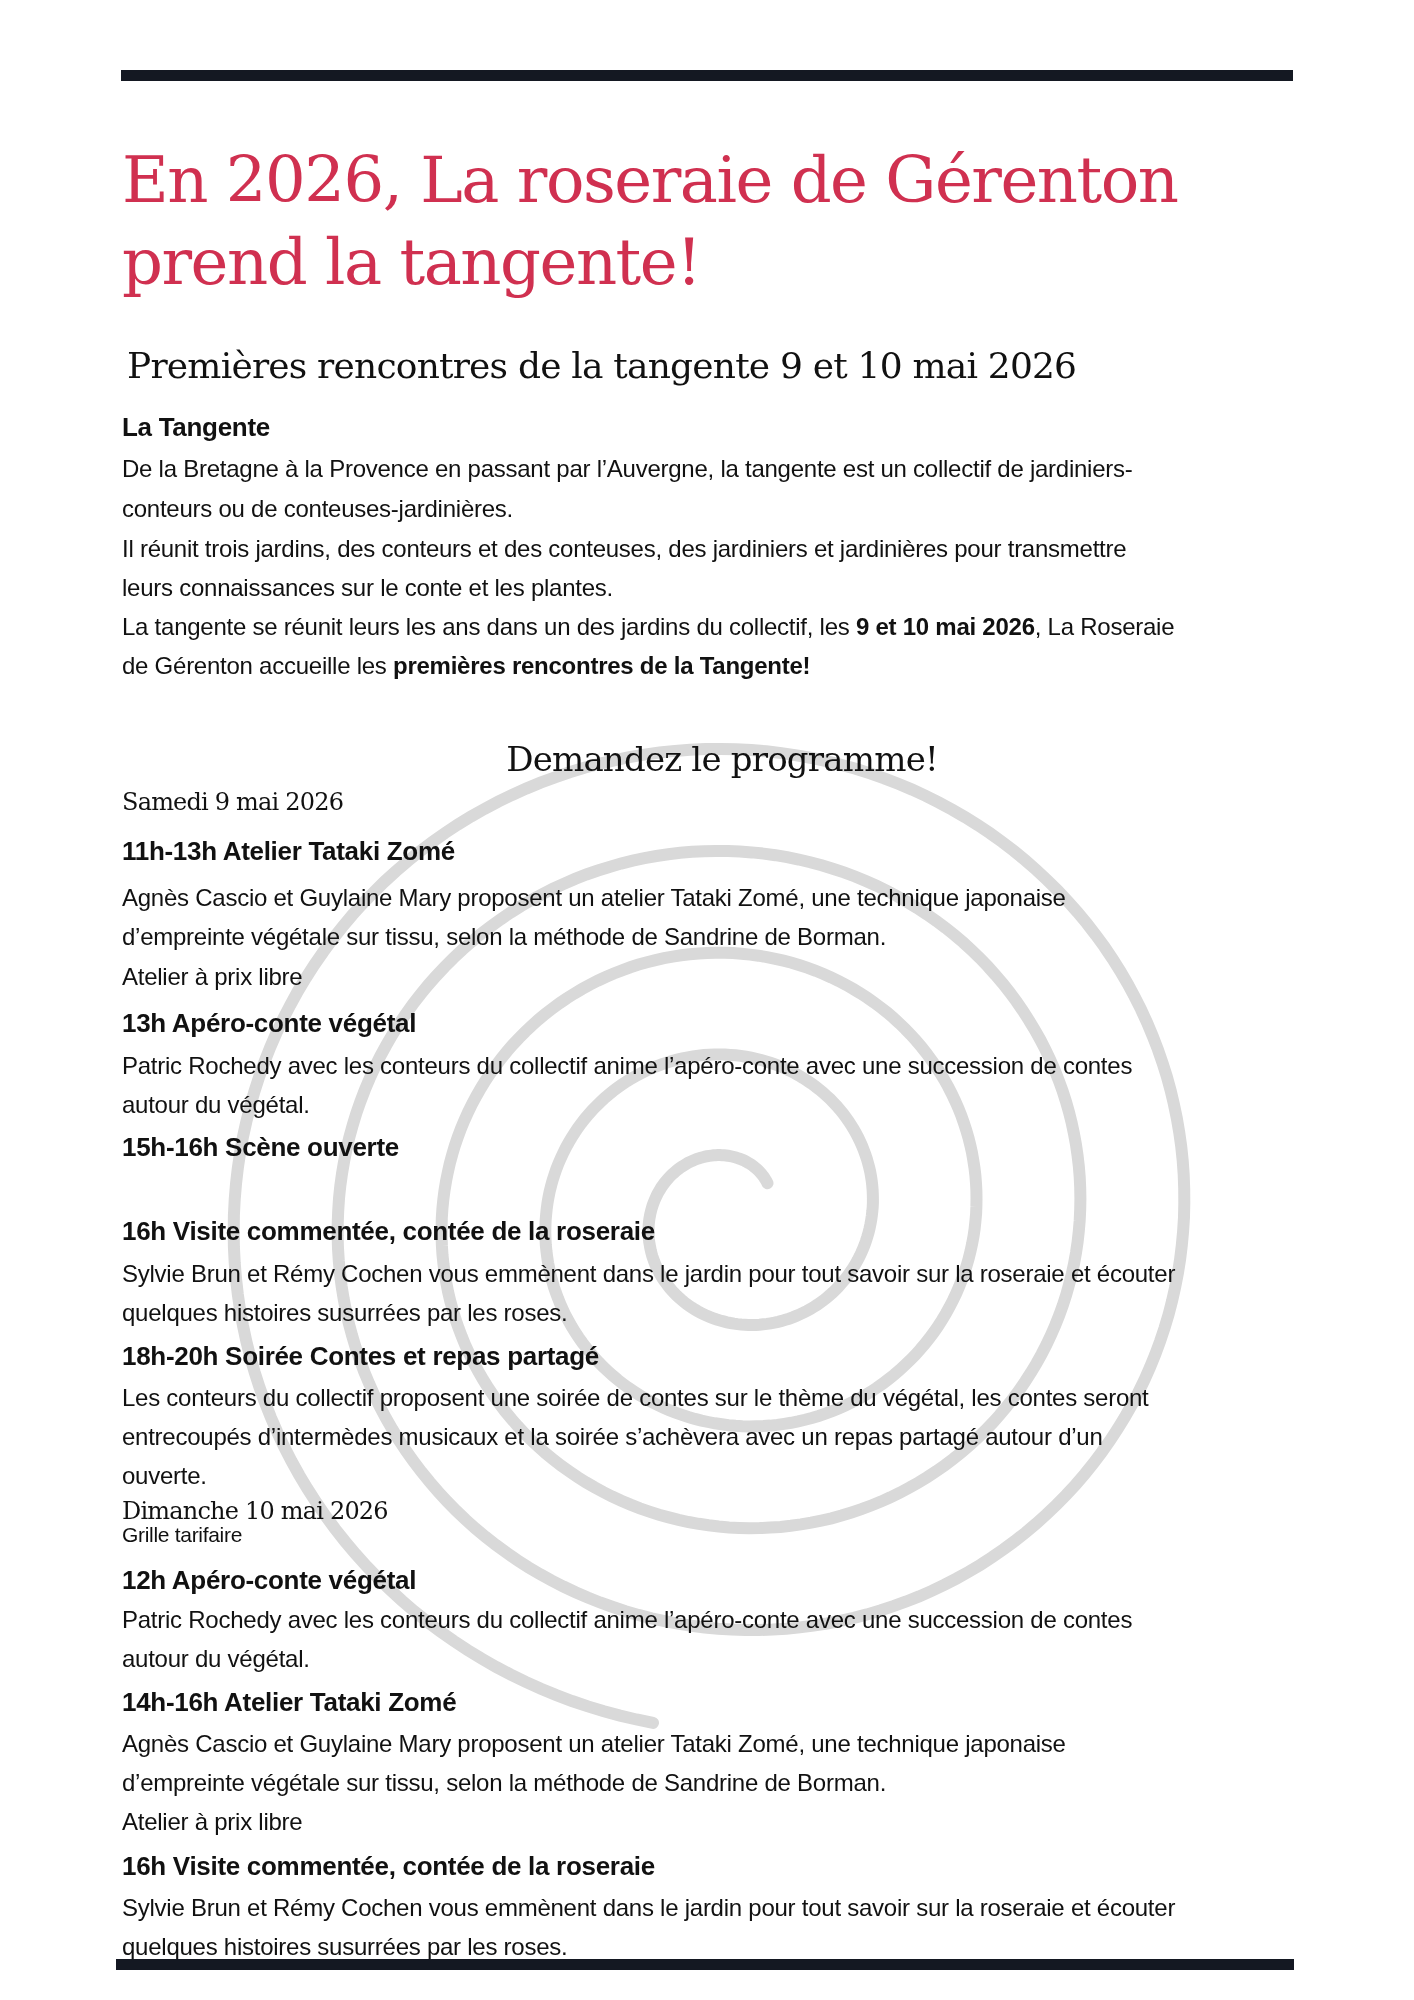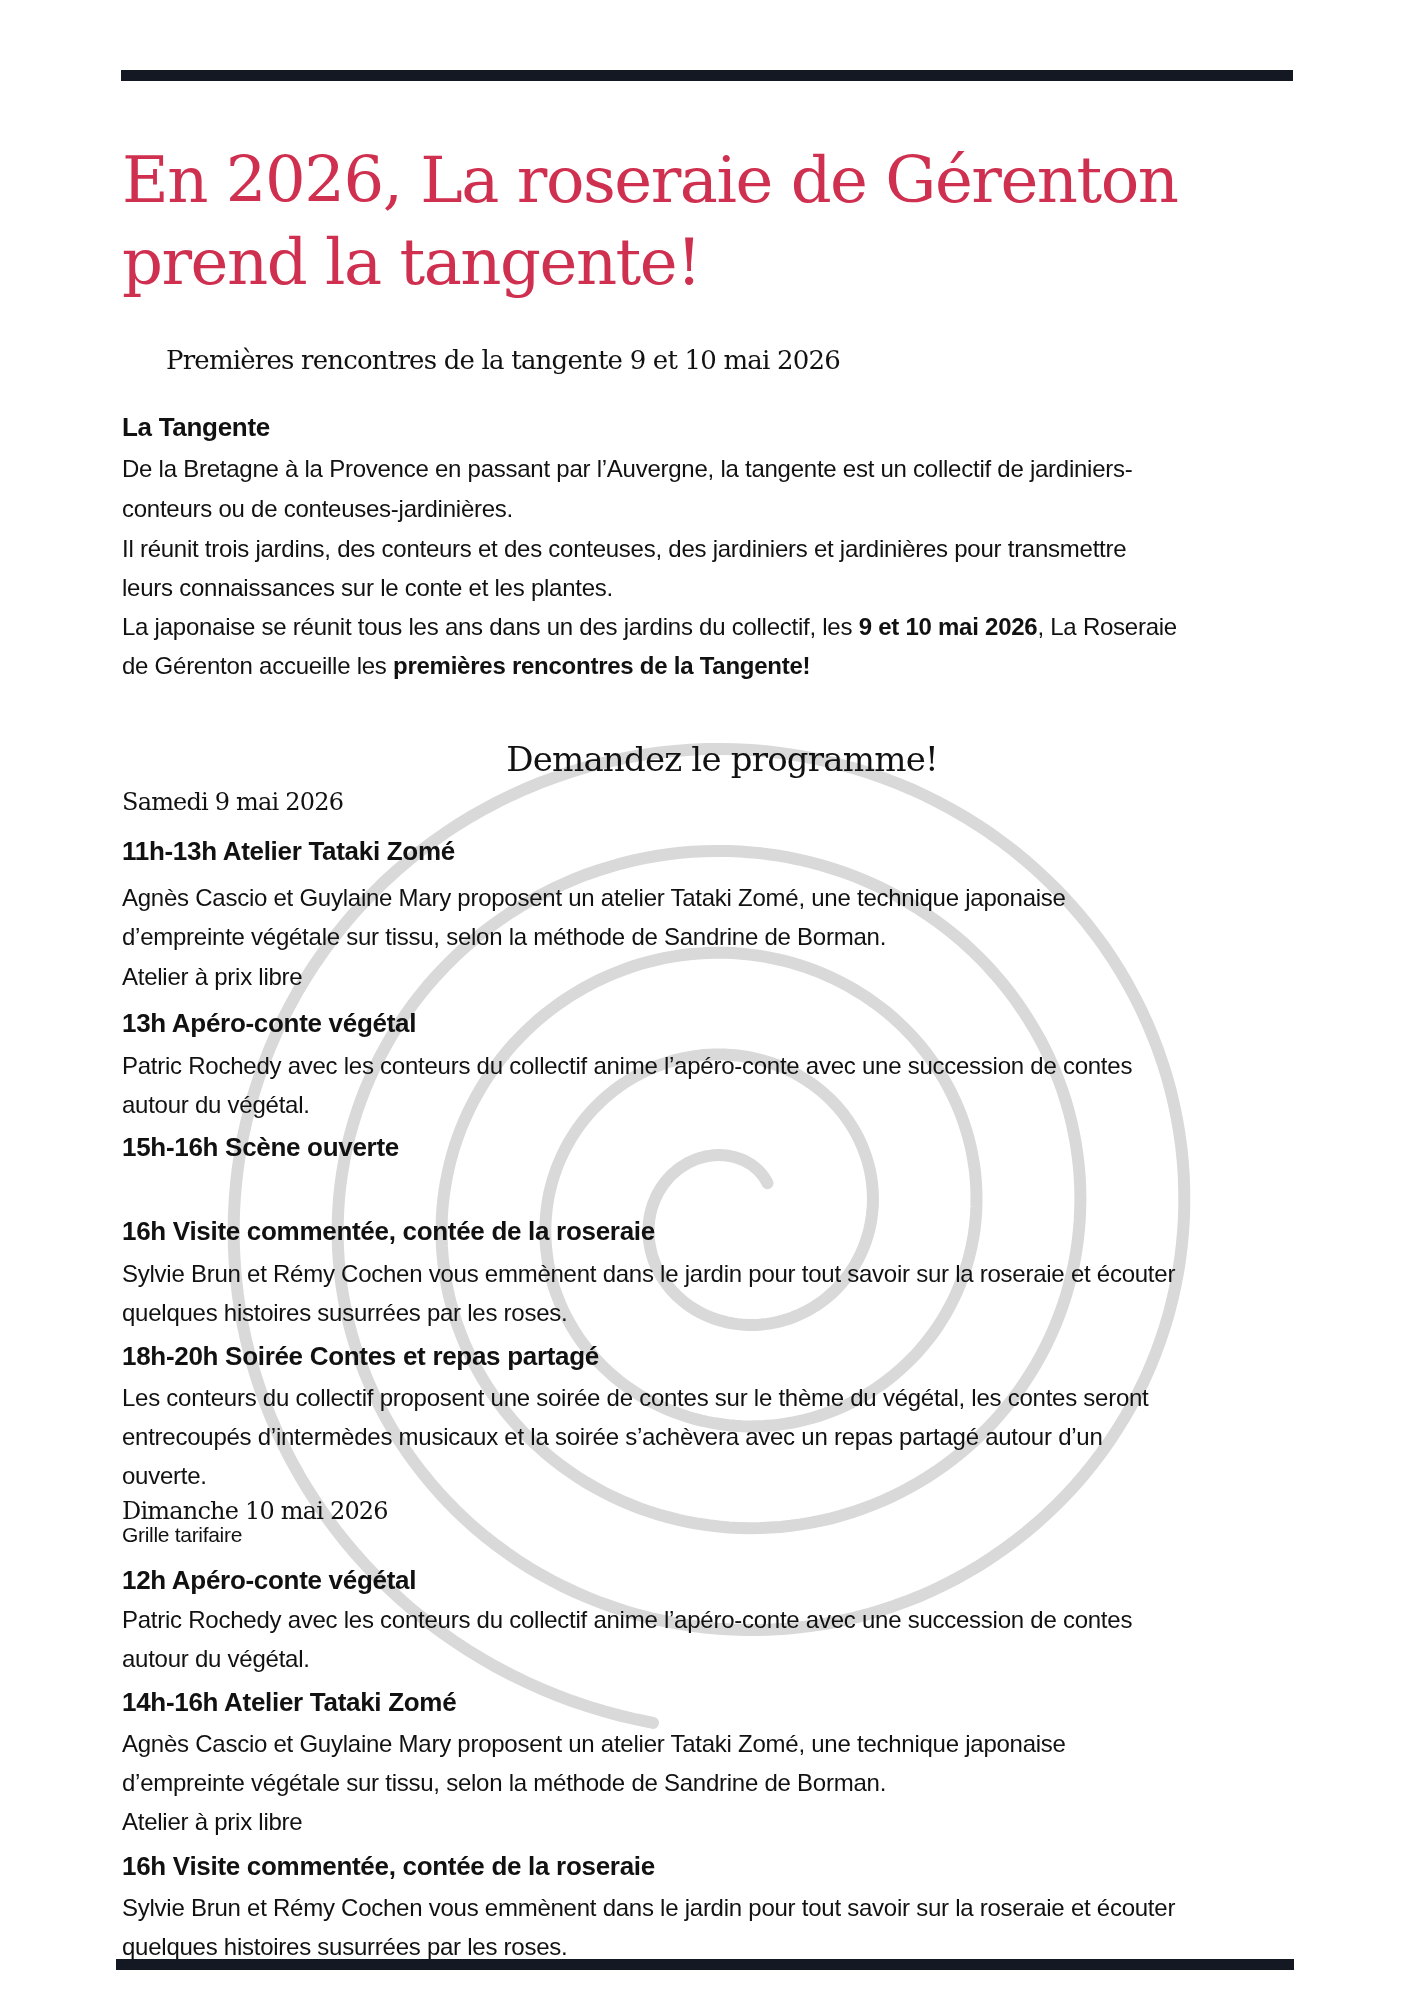--- a/index.html
+++ b/index.html
@@ -6,21 +6,21 @@
   body { width: 1414px; height: 2000px; position: relative; overflow: hidden; }
   .page { position: absolute; left: 0; top: 0; width: 1414px; height: 2000px; background: #ffffff; }
   .spiral { position: absolute; left: 0; top: 0; width: 1414px; height: 2000px; pointer-events: none; }
   .bar { position: absolute; background: #141822; }
   .bar.top { left: 121px; top: 70px; width: 1172px; height: 11px; }
   .bar.bottom { left: 116px; top: 1959px; width: 1178px; height: 11px; }
   .txt { position: absolute; left: 122px; white-space: nowrap; color: #111111; }
   .serif { font-family: "DejaVu Serif", "Liberation Serif", serif; font-weight: normal; }
   .sans { font-family: "Liberation Sans", "DejaVu Sans", sans-serif; }
   .title { color: #D03050; font-size: 64px; letter-spacing: -1.5px; line-height: 1; }
-  .subtitle { font-size: 26px; letter-spacing: -0.8px; left: 127px; margin-left: 39px; }
+  .subtitle { font-size: 36px; letter-spacing: -0.8px; left: 127px; }
   .h-day { font-size: 24px; letter-spacing: -0.8px; }
   .h-program { font-size: 34px; letter-spacing: -0.8px; left: 0; width: 1444px; text-align: center; }
   .h-section { font-size: 26px; font-weight: bold; letter-spacing: -0.3px; }
   .body { font-size: 24px; letter-spacing: -0.25px; }
   .small { font-size: 21px; letter-spacing: -0.3px; }
   b { font-weight: bold; }
 </style>
 </head>
 <body>
 
@@ -35,21 +35,21 @@
   <div class="txt serif title" style="top:148px;">En 2026, La roseraie de Gérenton</div>
   <div class="txt serif title" style="top:230px;">prend la tangente!</div>
 
   <div class="txt serif subtitle" style="top:345px;">Premières rencontres de la tangente 9 et 10 mai 2026</div>
 
   <div class="txt sans h-section" style="top:412px;">La Tangente</div>
   <div class="txt sans body" style="top:455px;">De la Bretagne à la Provence en passant par l’Auvergne, la tangente est un collectif de jardiniers-</div>
   <div class="txt sans body" style="top:495px;">conteurs ou de conteuses-jardinières.</div>
   <div class="txt sans body" style="top:535px;"> Il réunit trois jardins, des conteurs et des conteuses, des jardiniers et jardinières pour transmettre</div>
   <div class="txt sans body" style="top:574px;">leurs connaissances sur le conte et les plantes.</div>
-  <div class="txt sans body" style="top:613px;"><span>La japonaise se réunit tous les ans dans un des jardins du collectif, les </span><b>9 et 10 mai 2026</b><span>, La Roseraie</span></div>
+  <div class="txt sans body" style="top:613px;"><span>La tangente se réunit leurs les ans dans un des jardins du collectif, les </span><b>9 et 10 mai 2026</b><span>, La Roseraie</span></div>
   <div class="txt sans body" style="top:652px;text-align:right;"><span>de Gérenton accueille les </span><b>premières rencontres de la Tangente!</b></div>
 
   <div class="txt serif h-program" style="top:739px;">Demandez le programme!</div>
 
   <div class="txt serif h-day" style="top:788px;">Samedi 9 mai 2026</div>
 
   <div class="txt sans h-section" style="top:836px;">11h-13h Atelier Tataki Zomé</div>
   <div class="txt sans body" style="top:884px;">Agnès Cascio et Guylaine Mary proposent un atelier Tataki Zomé, une technique japonaise</div>
   <div class="txt sans body" style="top:923px;">d’empreinte végétale sur tissu, selon la méthode de Sandrine de Borman.</div>
   <div class="txt sans body" style="top:963px;">Atelier à prix libre</div>

